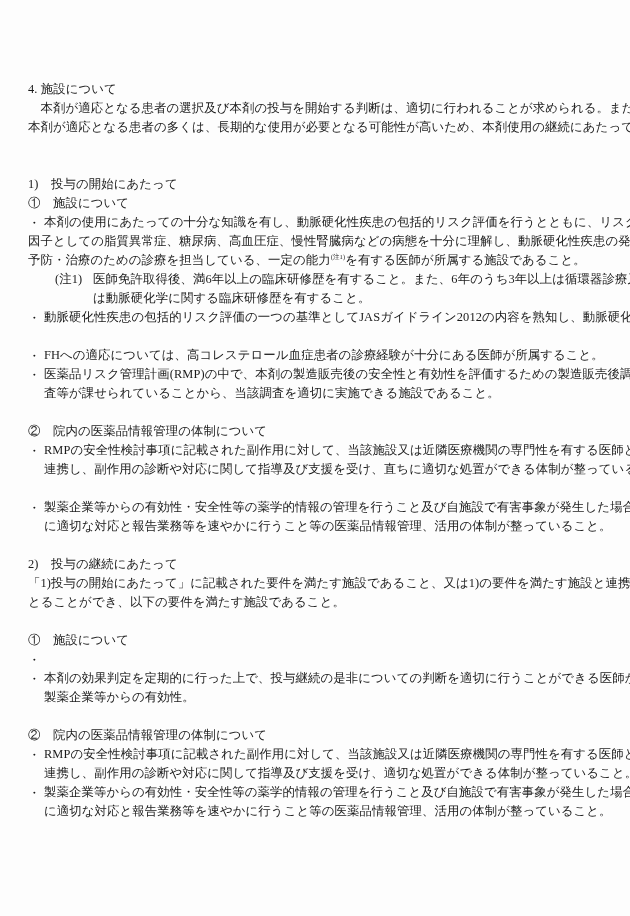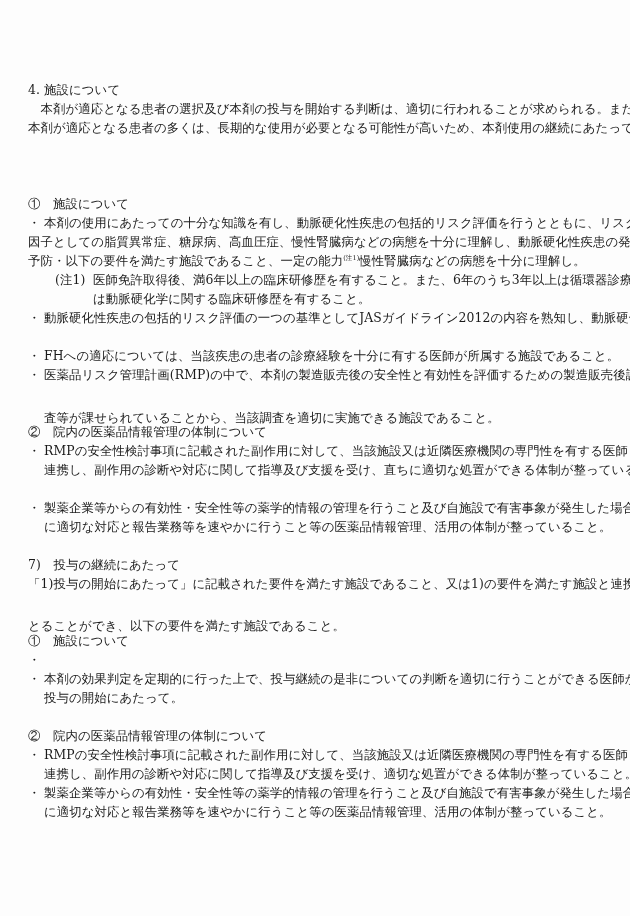--- a/index.html
+++ b/index.html
@@ -6,74 +6,76 @@
   body {
     width: 630px; height: 916px; background: #fdfdfd; overflow: hidden;
     font-family: "DejaVu Serif", "Liberation Serif", serif;
     color: #1a1a1a;
   }
   .page { position: relative; width: 630px; height: 916px; }
   .ln {
     position: absolute; left: 28px; width: 580px;
     font-size: 12.4px; line-height: 19px; white-space: nowrap;
     letter-spacing: 0.1px;
+    font-family: Liberation Serif, serif;
   }
   .ind1 { left: 44px; }
   .ind2 { left: 93px; }
   .bullet { position: absolute; left: 28px; width: 14px; font-size: 12.4px; line-height: 19px; }
   sup.note { font-size: 6.5px; vertical-align: 5px; line-height: 0; }
 </style>
 </head>
 <body>
 
 <div class="page">
 
   <div class="ln" style="top:80px">4. 施設について</div>
   <div class="ln" style="top:99px">　本剤が適応となる患者の選択及び本剤の投与を開始する判断は、適切に行われることが求められる。また、</div>
   <div class="ln" style="top:118px">本剤が適応となる患者の多くは、長期的な使用が必要となる可能性が高いため、本剤使用の継続にあたっては、</div>
 
+  <div class="ln" style="top:175px">1)　投与の開始にあたって</div>
   <div class="ln" style="top:194px">①　施設について</div>
 
   <span class="bullet" style="top:213px">・</span>
   <div class="ln ind1" style="top:213px">本剤の使用にあたっての十分な知識を有し、動脈硬化性疾患の包括的リスク評価を行うとともに、リスク</div>
   <div class="ln" style="top:232px">因子としての脂質異常症、糖尿病、高血圧症、慢性腎臓病などの病態を十分に理解し、動脈硬化性疾患の発症</div>
-  <div class="ln" style="top:251px"><span>予防・以下の要件を満たす施設であること、一定の能力</span><sup class="note">(注1)</sup><span>慢性腎臓病などの病態を十分に理解し。</span></div>
+  <div class="ln" style="top:251px"><span>予防・治療のための診療を担当している、一定の能力</span><sup class="note">(注1)</sup><span>を有する医師が所属する施設であること。</span></div>
 
   <div class="ln" style="top:270px; left:55px">(注1)</div>
   <div class="ln ind2" style="top:270px">医師免許取得後、満6年以上の臨床研修歴を有すること。また、6年のうち3年以上は循環器診療又</div>
   <div class="ln ind2" style="top:289px">は動脈硬化学に関する臨床研修歴を有すること。</div>
 
   <span class="bullet" style="top:308px">・</span>
   <div class="ln ind1" style="top:308px">動脈硬化性疾患の包括的リスク評価の一つの基準としてJASガイドライン2012の内容を熟知し、動脈硬化</div>
 
   <span class="bullet" style="top:346px">・</span>
-  <div class="ln ind1" style="top:346px">FHへの適応については、当該疾患の患者の診療経験を十分に有する医師が所属する施設であること。</div>
+  <div class="ln ind1" style="top:346px">FHへの適応については、高コレステロール血症患者の診療経験が十分にある医師が所属すること。</div>
 
   <span class="bullet" style="top:365px">・</span>
   <div class="ln ind1" style="top:365px">医薬品リスク管理計画(RMP)の中で、本剤の製造販売後の安全性と有効性を評価するための製造販売後調</div>
-  <div class="ln ind1" style="top:408px">査等が課せられていることから、当該調査を適切に実施できる施設であること。</div>
+  <div class="ln ind1" style="top:384px">査等が課せられていることから、当該調査を適切に実施できる施設であること。</div>
 
   <div class="ln" style="top:422px">②　院内の医薬品情報管理の体制について</div>
   <span class="bullet" style="top:441px">・</span>
   <div class="ln ind1" style="top:441px">RMPの安全性検討事項に記載された副作用に対して、当該施設又は近隣医療機関の専門性を有する医師と</div>
   <div class="ln ind1" style="top:460px">連携し、副作用の診断や対応に関して指導及び支援を受け、直ちに適切な処置ができる体制が整っている</div>
 
   <span class="bullet" style="top:498px">・</span>
   <div class="ln ind1" style="top:498px">製薬企業等からの有効性・安全性等の薬学的情報の管理を行うこと及び自施設で有害事象が発生した場合</div>
   <div class="ln ind1" style="top:517px">に適切な対応と報告業務等を速やかに行うこと等の医薬品情報管理、活用の体制が整っていること。</div>
 
-  <div class="ln" style="top:555px">7)　投与の継続にあたって</div>
+  <div class="ln" style="top:555px">2)　投与の継続にあたって</div>
   <div class="ln" style="top:574px">「1)投与の開始にあたって」に記載された要件を満たす施設であること、又は1)の要件を満たす施設と連携を</div>
-  <div class="ln" style="top:616px">とることができ、以下の要件を満たす施設であること。</div>
+  <div class="ln" style="top:593px">とることができ、以下の要件を満たす施設であること。</div>
 
   <div class="ln" style="top:631px">①　施設について</div>
   <span class="bullet" style="top:650px">・</span>
   <span class="bullet" style="top:669px">・</span>
   <div class="ln ind1" style="top:669px">本剤の効果判定を定期的に行った上で、投与継続の是非についての判断を適切に行うことができる医師が</div>
-  <div class="ln ind1" style="top:688px">投与の開始にあたって。</div>
+  <div class="ln ind1" style="top:688px">製薬企業等からの有効性。</div>
 
   <div class="ln" style="top:726px">②　院内の医薬品情報管理の体制について</div>
   <span class="bullet" style="top:745px">・</span>
   <div class="ln ind1" style="top:745px">RMPの安全性検討事項に記載された副作用に対して、当該施設又は近隣医療機関の専門性を有する医師と</div>
   <div class="ln ind1" style="top:764px">連携し、副作用の診断や対応に関して指導及び支援を受け、適切な処置ができる体制が整っていること。</div>
   <span class="bullet" style="top:783px">・</span>
   <div class="ln ind1" style="top:783px">製薬企業等からの有効性・安全性等の薬学的情報の管理を行うこと及び自施設で有害事象が発生した場合</div>
   <div class="ln ind1" style="top:802px">に適切な対応と報告業務等を速やかに行うこと等の医薬品情報管理、活用の体制が整っていること。</div>
 
 </div>

